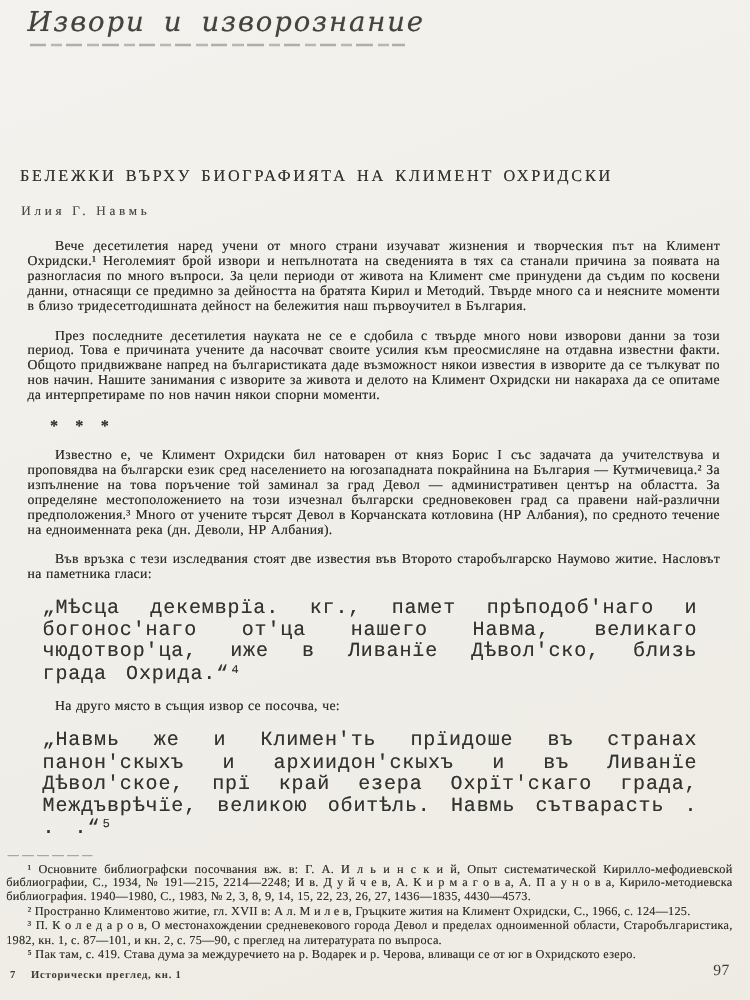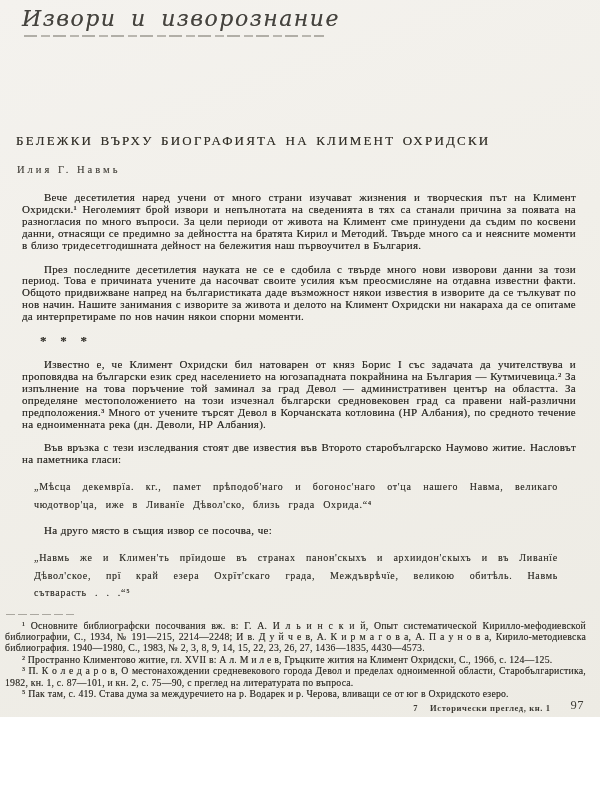--- a/index.html
+++ b/index.html
@@ -1,19 +1,19 @@
 <!DOCTYPE html>
 <html><head>
 <meta charset="utf-8">
 <style>
   html, body { margin: 0; padding: 0; }
   .page {
     position: relative;
     width: 600px;
-    height: 717px;
+    height: 800px;
     box-sizing: border-box;
     background: linear-gradient(160deg, #f4f2ee 0%, #f1efe9 45%, #edebe4 100%);
     overflow: hidden;
     font-family: "Liberation Serif", "DejaVu Serif", serif;
     color: #2e2c28;
   }
   .running-head {
     margin: 6px 0 0 22px;
     font-family: "DejaVu Serif", serif;
     font-style: italic;
@@ -59,22 +59,22 @@
   .body-text p { margin: 12px; text-indent: 22px; }
   .stars {
     margin: 7px 0 5px 30px;
     font-size: 13px;
     font-weight: bold;
     word-spacing: 10px;
     color: #3a3832;
   }
   .quote {
     margin: 11px 30px 5px 24px;
-    font-family: Liberation Serif, serif;
-    font-size: 10px;
+    font-family: Liberation Mono, monospace;
+    font-size: 16px;
     line-height: 17.5px;
     letter-spacing: 0.7px;
     word-spacing: 5px;
     text-align: justify;
     text-indent: 0;
     color: #35332d;
     text-shadow: 0 0 0.5px rgba(50,48,42,0.55);
   }
   .quote-intro { margin-top: 4px; }
   .fn-rule {
@@ -91,23 +91,23 @@
     letter-spacing: 0.2px;
     text-align: justify;
     color: #34322c;
     text-shadow: 0 0 0.4px rgba(52,50,44,0.6);
   }
   .footnotes p { margin: 0; text-indent: 17px; }
   .footer {
     position: absolute;
     left: 8px;
     right: 16px;
-    bottom: 4px;
+    bottom: 16px;
     display: flex;
-    justify-content: flex-end;
+    justify-content: space-between;
     align-items: flex-end;
   }
   .footer-left {
     font-size: 8.5px;
     font-weight: bold;
     letter-spacing: 0.6px;
     color: #3b3933;
   }
   .footer-left .sig { margin-right: 12px; }
   .page-number {

